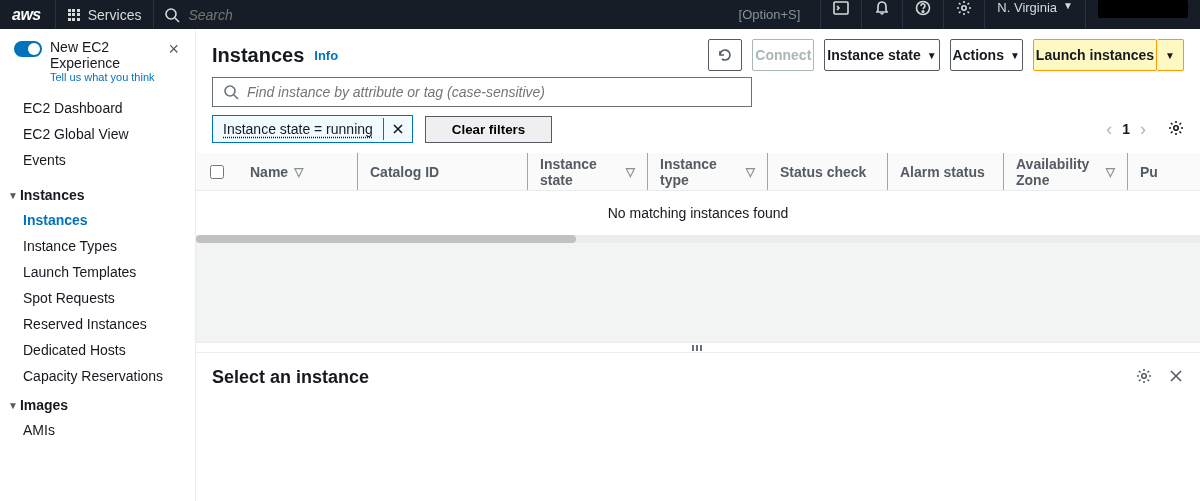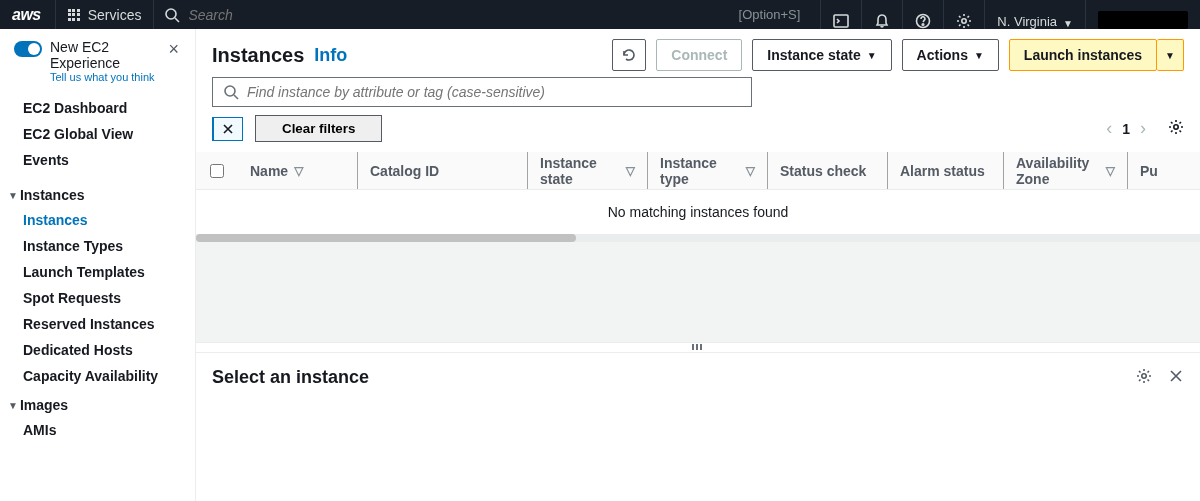--- a/index.html
+++ b/index.html
@@ -9,54 +9,54 @@
 .topnav { background: #161d26; height: 29px; display: flex; align-items: center; color: #d5dbdb; }
 .topnav .logo { font-weight: bold; font-style: italic; color: #fff; padding: 0 14px 0 12px; font-size: 16px; letter-spacing: -0.5px; }
 .topnav .services { display: flex; align-items: center; gap: 8px; padding: 0 12px; border-left: 1px solid #2a3440; height: 100%; }
 .topnav .grid-icon { display: grid; grid-template-columns: repeat(3, 3px); grid-template-rows: repeat(3, 3px); gap: 1.5px; }
 .topnav .grid-icon span { background: #d5dbdb; width: 3px; height: 3px; }
 .topnav .search-wrap { display: flex; align-items: center; flex: 1; border-left: 1px solid #2a3440; height: 100%; padding: 0 10px; }
 .topnav .search-wrap input { background: transparent; border: none; color: #d5dbdb; font-style: italic; flex: 1; outline: none; font-size: 14px; }
 .topnav .search-icon { margin-right: 8px; }
 .topnav .hint { color: #879196; font-size: 13px; padding-right: 10px; }
 .topnav .right { display: flex; align-items: center; height: 100%; }
-.topnav .right > div { padding: 0 12px; border-left: 1px solid #2a3440; height: 100%; display: flex; align-items: flex-end; }
+.topnav .right > div { padding: 0 12px; border-left: 1px solid #2a3440; height: 100%; display: flex; align-items: flex-start; }
 .topnav .region { font-size: 13px; gap: 6px; }
 .topnav .blackout { background: #000; width: 90px; height: 18px; border-radius: 2px; }
 
 .svg-icon { width: 16px; height: 16px; fill: none; stroke: currentColor; stroke-width: 1.8; }
 
 
 .layout { display: flex; height: calc(501px - 29px); }
 .sidebar { width: 196px; border-right: 1px solid #eaeded; background: #fff; overflow-y: auto; padding-bottom: 20px; }
 
 .new-exp { padding: 10px 14px 6px 14px; display: flex; align-items: flex-start; gap: 8px; }
 .toggle { width: 28px; height: 16px; background: #0073bb; border-radius: 8px; position: relative; flex-shrink: 0; margin-top:2px;}
 .toggle::after { content: ""; width: 12px; height: 12px; background: #fff; border-radius: 50%; position: absolute; left: 2px; top: 2px; }
 .toggle.on::after { left: auto; right: 2px; }
 .new-exp .txt { flex: 1; }
 .new-exp .title { font-size: 14px; font-weight: 400; color: #16191f; }
 .new-exp .sub { font-size: 11px; color: #0073bb; }
 .new-exp .close { color: #545b64; cursor: pointer; font-size: 18px; padding: 0 2px; }
 
 .nav-section { padding: 6px 0; }
-.nav-item { padding: 5px 14px 5px 23px; cursor: pointer; color: #16191f; font-size: 14px; font-weight: bold; }
+.nav-item { padding: 5px 14px 5px 23px; cursor: pointer; color: #16191f; font-size: 14px; }
 .nav-item.active { color: #0073bb; font-weight: 700; }
 .nav-header { padding: 8px 14px 4px 8px; font-weight: 700; font-size: 14px; display: flex; align-items: center; gap: 2px; cursor: pointer; }
 .nav-header .caret { font-size: 10px; color: #545b64; }
 
 
 .main { flex: 1; display: flex; flex-direction: column; background: #f2f3f3; overflow: hidden; }
 .main-inner { background: #fff; margin: 0; flex: 1; display: flex; flex-direction: column; overflow: hidden; }
 
 .page-header { padding: 10px 16px 6px 16px; display: flex; align-items: center; gap: 10px; border-bottom: none; }
 .page-header h1 { font-size: 20px; font-weight: 700; }
-.page-header .info { color: #0073bb; font-size: 18px; font-weight: 700; }
+.page-header .info { color: #0073bb; font-size: 13px; font-weight: 700; }
 .page-header .spacer { flex: 1; }
-.btn { border: 1px solid #545b64; background: #fff; padding: 5px 14px; font-size: 14px; cursor: pointer; display: inline-flex; align-items: center; gap: 6px; font-weight: 700; color: #16191f; border-radius: 2px; height: 32px;}
+.btn { border: 1px solid #545b64; background: #fff; padding: 5px 2px; font-size: 14px; cursor: pointer; display: inline-flex; align-items: center; gap: 6px; font-weight: 700; color: #16191f; border-radius: 2px; height: 32px;}
 .btn.icon-only { padding: 5px 8px; }
 .btn.disabled { color: #aab7b8; border-color: #aab7b8; cursor: default; }
 .btn.primary { background: #fef9c3; border-color: #ff9900; color: #16191f; }
 .btn .caret-down { font-size: 10px; }
 .btn-group { display: flex; }
 .btn-group .btn + .btn { border-left: none; }
 .btn-refresh { color: #545b64; }
 
 .search-row { padding: 0 16px 8px 16px; }
 .search-box { display: flex; border: 1px solid #687078; padding: 6px 10px; gap: 8px; max-width: 540px; }
@@ -188,21 +188,21 @@
         <div class="nav-header">
           <span class="caret">▼</span>
           <span>Instances</span>
         </div>
         <div class="nav-item active">Instances</div>
         <div class="nav-item">Instance Types</div>
         <div class="nav-item">Launch Templates</div>
         <div class="nav-item">Spot Requests</div>
         <div class="nav-item">Reserved Instances</div>
         <div class="nav-item">Dedicated Hosts</div>
-        <div class="nav-item">Capacity Availability</div>
+        <div class="nav-item">Capacity Reservations</div>
         <div class="nav-header">
           <span class="caret">▼</span>
           <span>Images</span>
         </div>
         <div class="nav-item">AMIs</div>
       </div>
   </div>
 
   <div class="main">
     <div class="main-inner">
@@ -238,20 +238,21 @@
           <svg class="svg-icon" viewBox="0 0 16 16" style="color:#687078;">
               <circle cx="7" cy="7" r="5" class="svg-stroke"></circle>
               <line x1="11" y1="11" x2="15" y2="15" class="svg-stroke"></line>
             </svg>
           <input placeholder="Find instance by attribute or tag (case-sensitive)" style="">
         </div>
       </div>
 
       <div class="filter-row">
         <div class="filter-chip">
+          <span class="label">Instance state = running</span>
           <span class="remove">
               <svg width="12" height="12" viewBox="0 0 12 12">
                 <path d="M2 2 L10 10 M10 2 L2 10" stroke="#16191f" stroke-width="1.6"></path>
               </svg>
             </span>
         </div>
         <button class="clear-filters">Clear filters</button>
         <div class="pager">
           <span class="nav-arrow">‹</span>
           <span class="pg">1</span>

